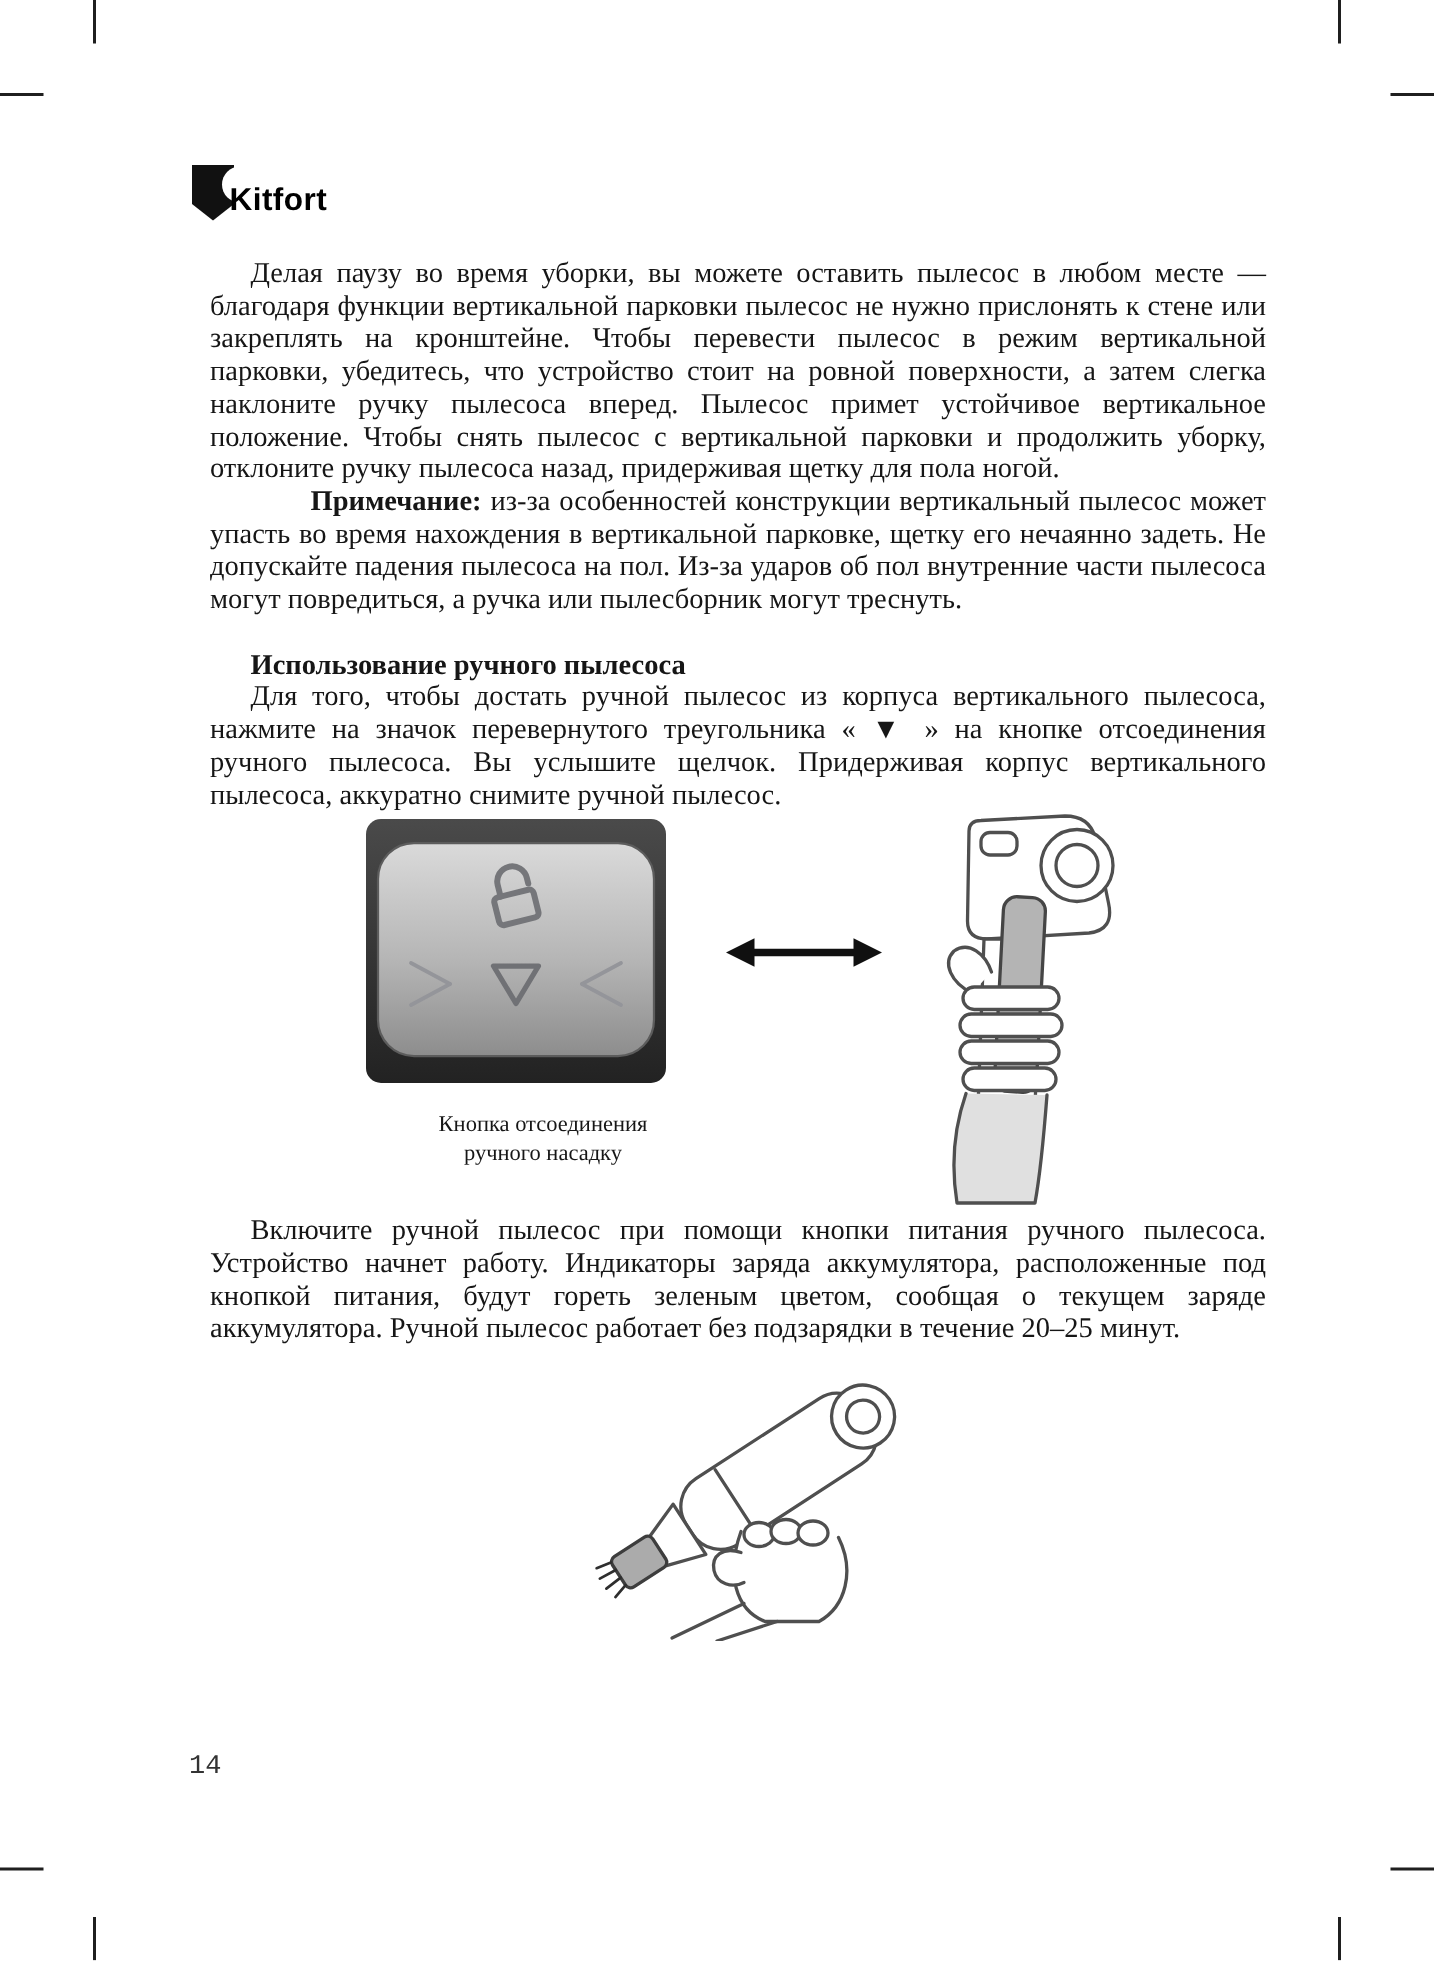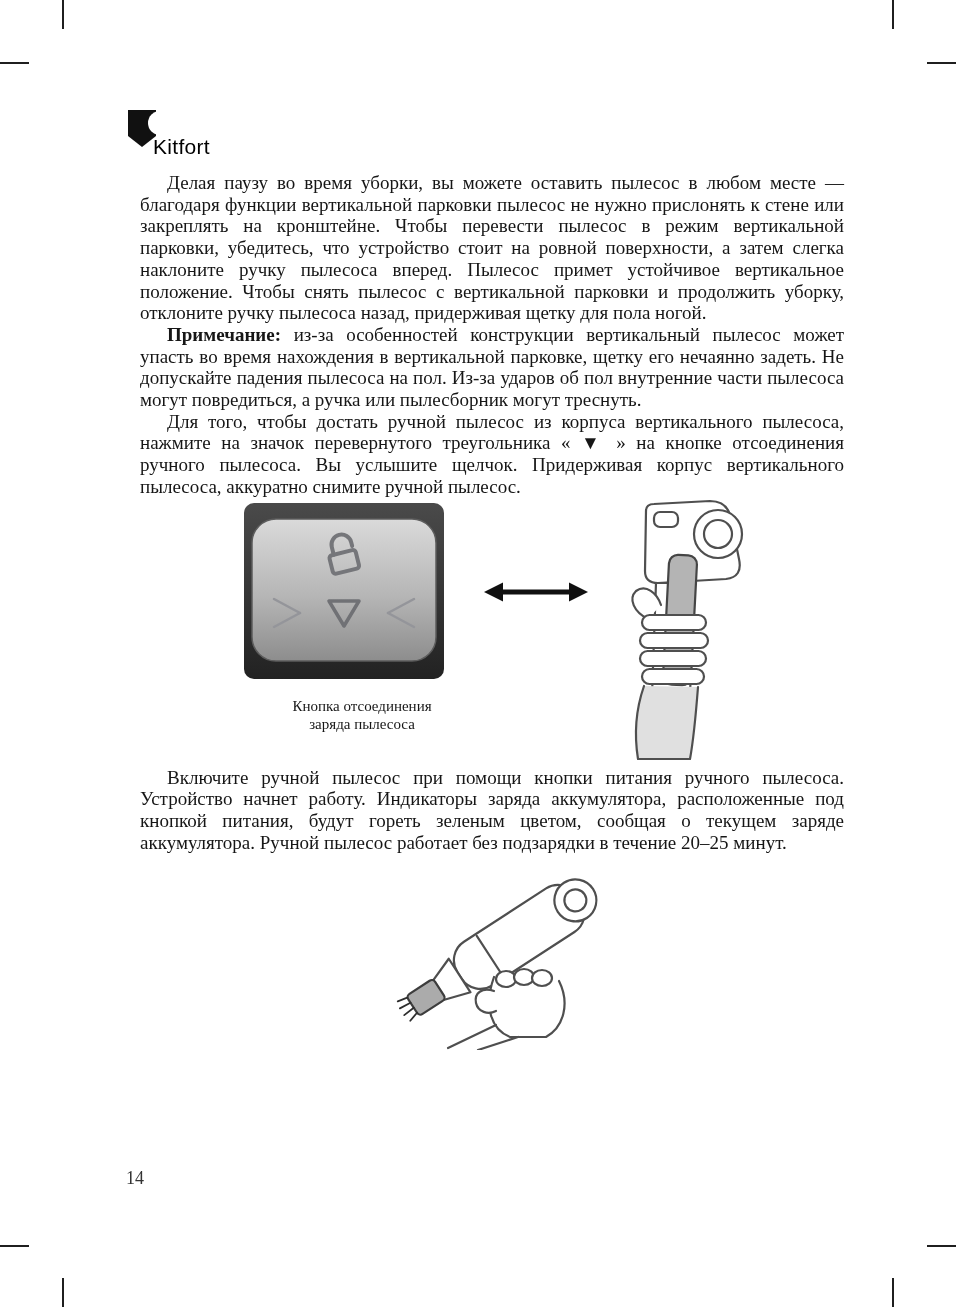--- a/index.html
+++ b/index.html
@@ -4,45 +4,45 @@
 <style>
   html,body{margin:0;padding:0;background:#ffffff;}
   .page{
     position:relative;width:956px;height:1307px;background:#ffffff;
     font-family:"Liberation Serif",serif;color:#161616;overflow:hidden;
   }
   .crop{position:absolute;background:#1f1f1f;}
   
   .logo-icon{position:absolute;left:127px;top:110px;}
   .logo-text{
-    position:absolute;left:153px;top:135px;
-    font-family:"Liberation Sans",sans-serif;font-weight:400;
+    position:absolute;left:153px;top:122px;
+    font-family:"Liberation Sans",sans-serif;font-weight:700;
     font-size:21px;color:#000;letter-spacing:0.3px;
   }
   
   .content{position:absolute;left:140px;top:172px;width:704px;}
   .para{font-size:19px;line-height:21.7px;text-align:justify;text-indent:27px;margin:0;}
-  .bold{font-weight:700;}
+  .bold{font-weight:700;margin-left:40px;}
   .section-title{
     font-size:19px;line-height:21.7px;font-weight:700;text-indent:27px;margin:22px 0 0 0;
   }
   
   .figure1{margin:5px 0 6px 104px;display:flex;align-items:flex-start;}
   .fig1-left{width:236px;flex:0 0 auto;}
   .fig1-caption{
     margin-top:14px;font-size:15px;line-height:18.5px;text-align:center;color:#161616;
   }
   .fig1-arrow{margin:76px 2px 0 4px;flex:0 0 auto;}
   .fig1-hand{margin:-4px 0 0 2px;flex:0 0 auto;}
   .after-fig{margin-top:6px;}
   
   .figure2{margin:12px 0 0 238px;}
   .page-number{
     position:absolute;left:126px;top:1168px;font-size:18px;color:#333;
-    font-family:Liberation Serif, serif;
+    font-family:Liberation Mono, monospace;
   }
 </style>
 </head>
 <body>
 
 <div class="page">
 
   <div class="crop" style="left:62px;top:0;width:2px;height:29px;"></div>
   <div class="crop" style="left:0;top:62px;width:29px;height:2px;"></div>
   <div class="crop" style="left:892px;top:0;width:2px;height:29px;"></div>
@@ -58,20 +58,21 @@
   </svg>
   <div class="logo-text">Kitfort</div>
 
   <div class="content">
 
     <p class="para">Делая паузу во время уборки, вы можете оставить пылесос в любом месте — благодаря функции вертикальной парковки пылесос не нужно прислонять к стене или закреплять на кронштейне. Чтобы перевести пылесос в режим вертикальной парковки, убедитесь, что устройство стоит на ровной поверхности, а затем слегка наклоните ручку пылесоса вперед. Пылесос примет устойчивое вертикальное положение. Чтобы снять пылесос с вертикальной парковки и продолжить уборку, отклоните ручку пылесоса назад, придерживая щетку для пола ногой.</p>
 
     <p class="para"><span class="bold">Примечание:</span><span> из-за особенностей конструкции вертикальный пылесос может упасть во время нахождения в вертикальной парковке, щетку его нечаянно задеть. Не допускайте падения пылесоса на пол. Из-за ударов об пол внутренние части пылесоса могут повредиться, а ручка или пылесборник могут треснуть.</span></p>
 
 
+    <h2 class="section-title">Использование ручного пылесоса</h2>
 
     <p class="para">Для того, чтобы достать ручной пылесос из корпуса вертикального пылесоса, нажмите на значок перевернутого треугольника « ▼ » на кнопке отсоединения ручного пылесоса. Вы услышите щелчок. Придерживая корпус вертикального пылесоса, аккуратно снимите ручной пылесос.</p>
 
     <figure class="figure1">
       <div class="fig1-left">
         <svg width="200" height="176" viewBox="0 0 200 176">
           <defs>
             <linearGradient id="btnFace" x1="0" y1="0" x2="0" y2="1">
               <stop offset="0" stop-color="#dadada"></stop>
               <stop offset="0.55" stop-color="#b5b5b5"></stop>
@@ -93,21 +94,21 @@
             <path d="M30,124 L56,110"></path>
           </g>
           <g stroke="#94959a" stroke-width="2.5" fill="none" stroke-linecap="round">
             <path d="M170,96 L144,110"></path>
             <path d="M170,124 L144,110"></path>
           </g>
           <path d="M85,98 L115,98 L100,123 Z" fill="none" stroke="#707175" stroke-width="3.5" stroke-linejoin="round"></path>
         </svg>
         <figcaption class="fig1-caption">
           <span>Кнопка отсоединения</span><br>
-          <span>заряда пылесоса</span>
+          <span>ручного насадку</span>
         </figcaption>
       </div>
 
       <svg class="fig1-arrow" width="104" height="26" viewBox="0 0 104 26">
         <polygon points="0,13 19,3.5 19,22.5" fill="#101010"></polygon>
         <rect x="15" y="10.5" width="74" height="5" fill="#101010"></rect>
         <polygon points="104,13 85,3.5 85,22.5" fill="#101010"></polygon>
       </svg>
 
       <svg class="fig1-hand" width="185" height="262" viewBox="0 0 185 262">

